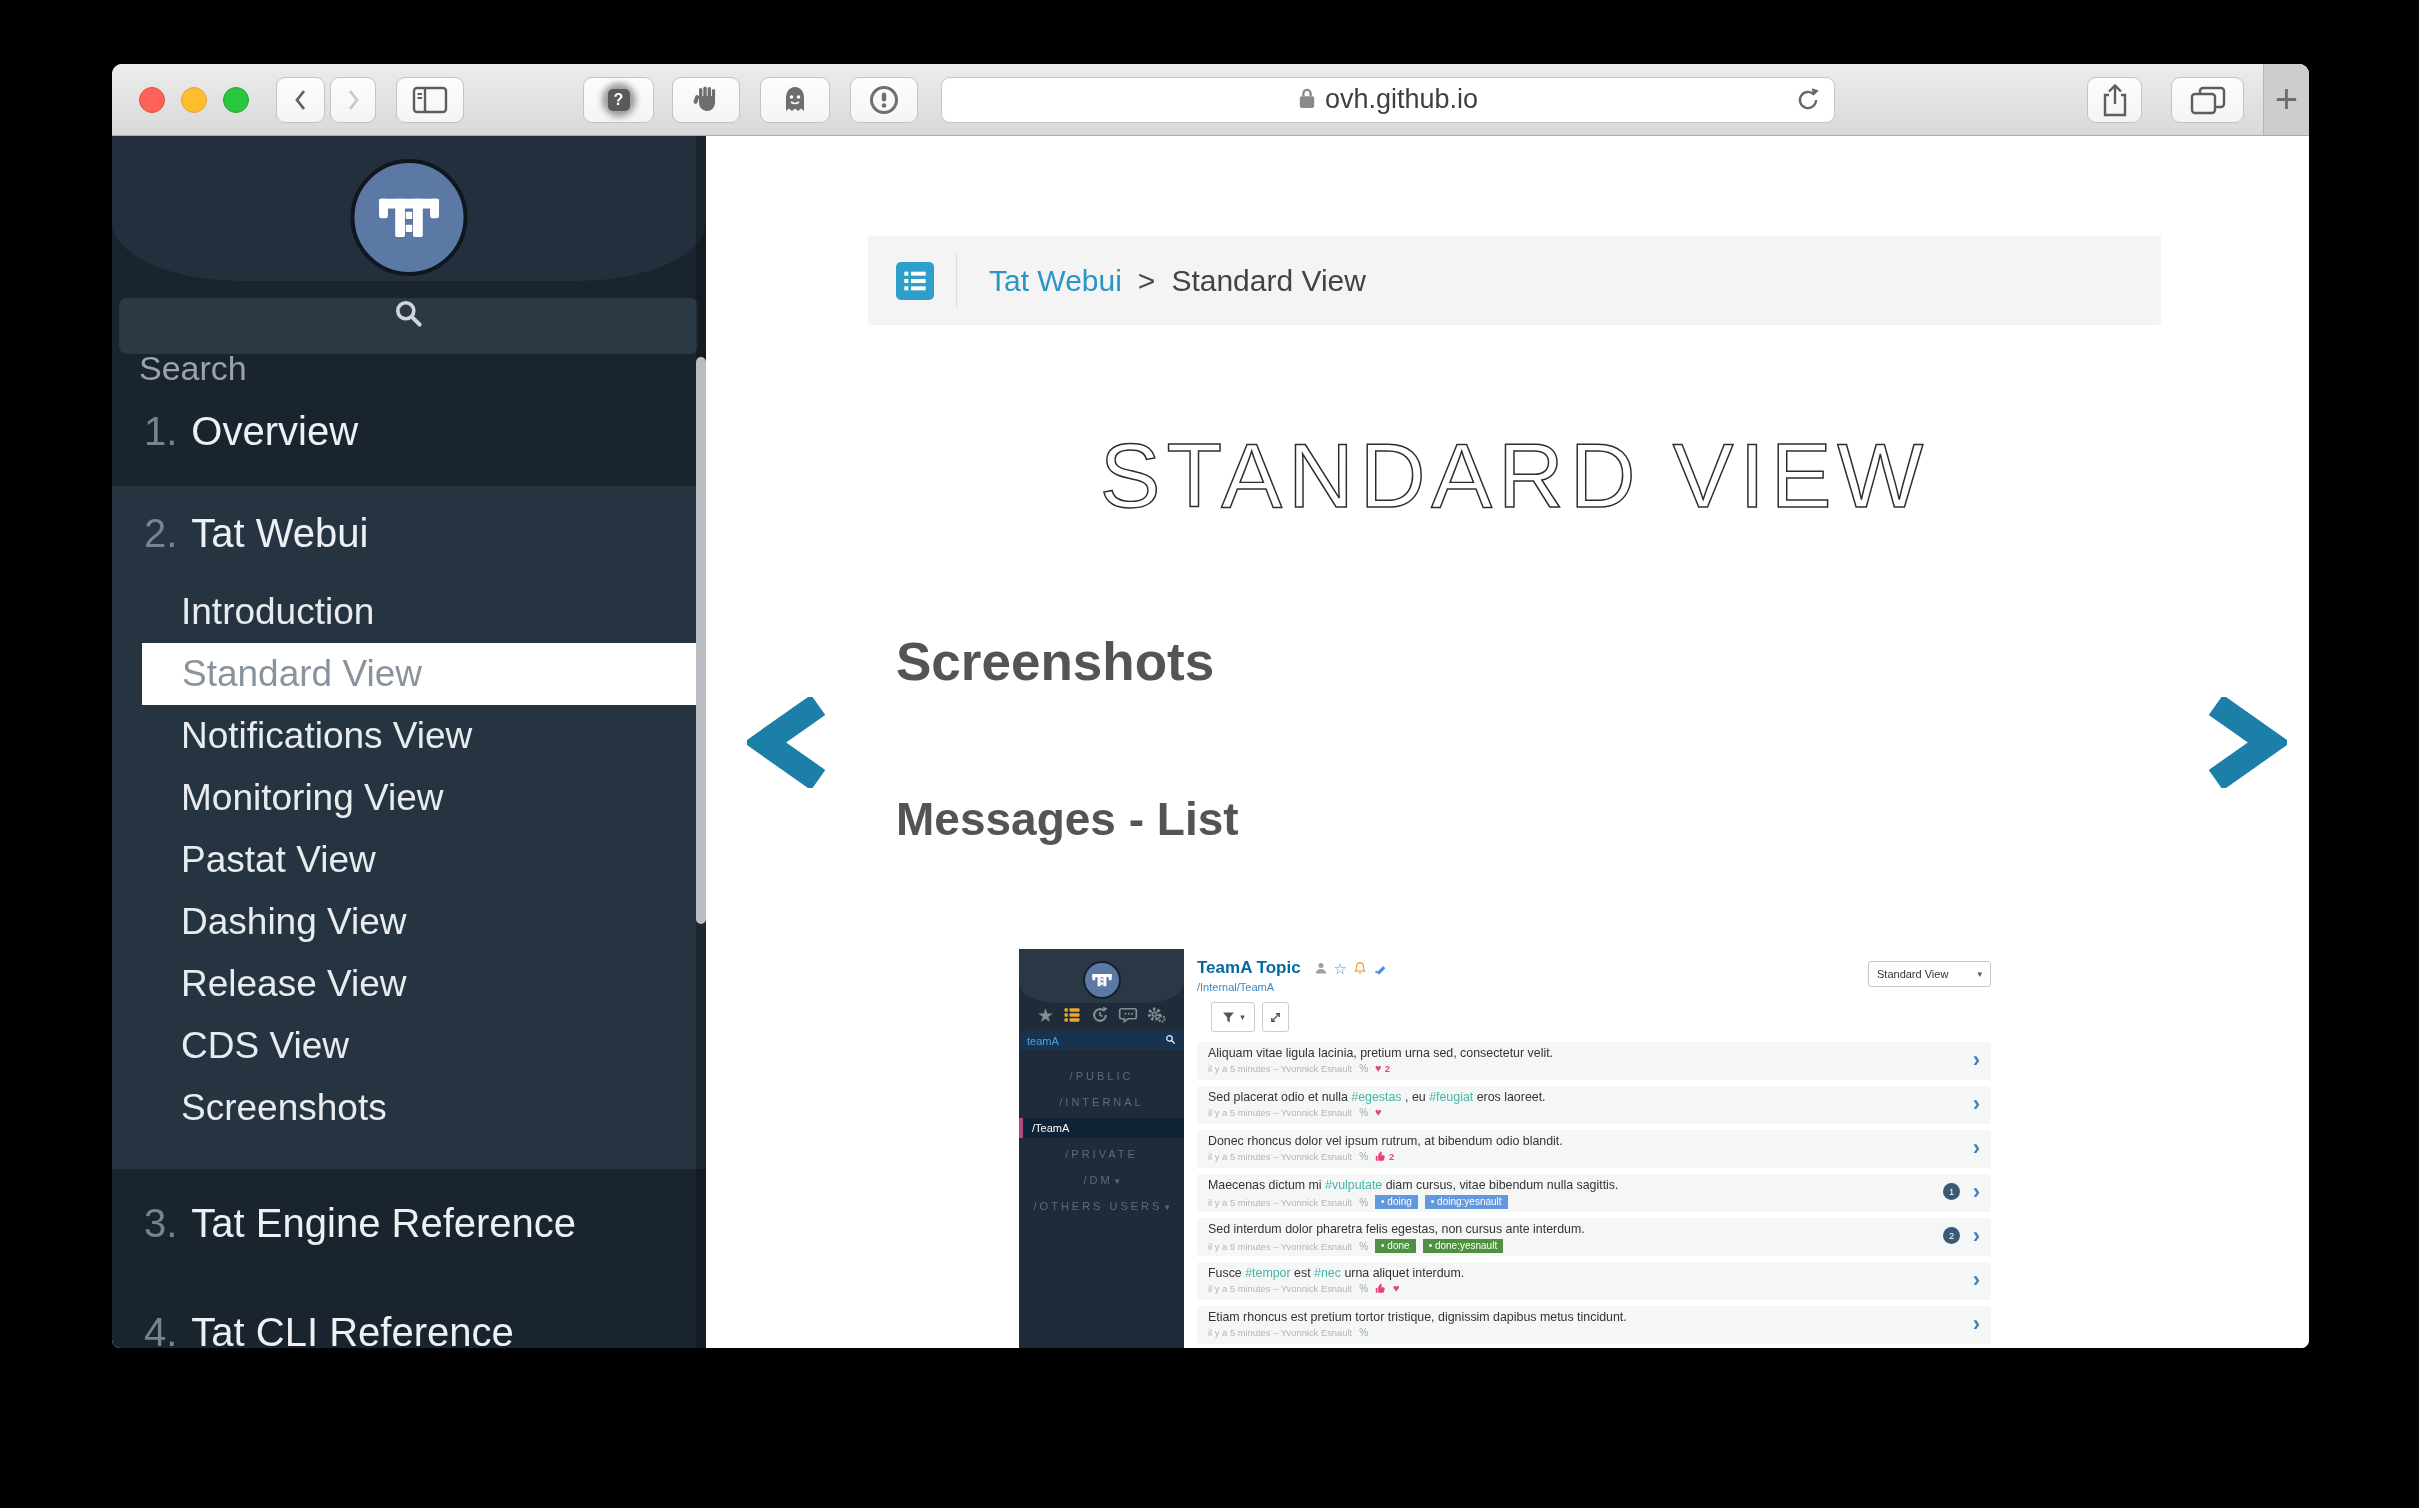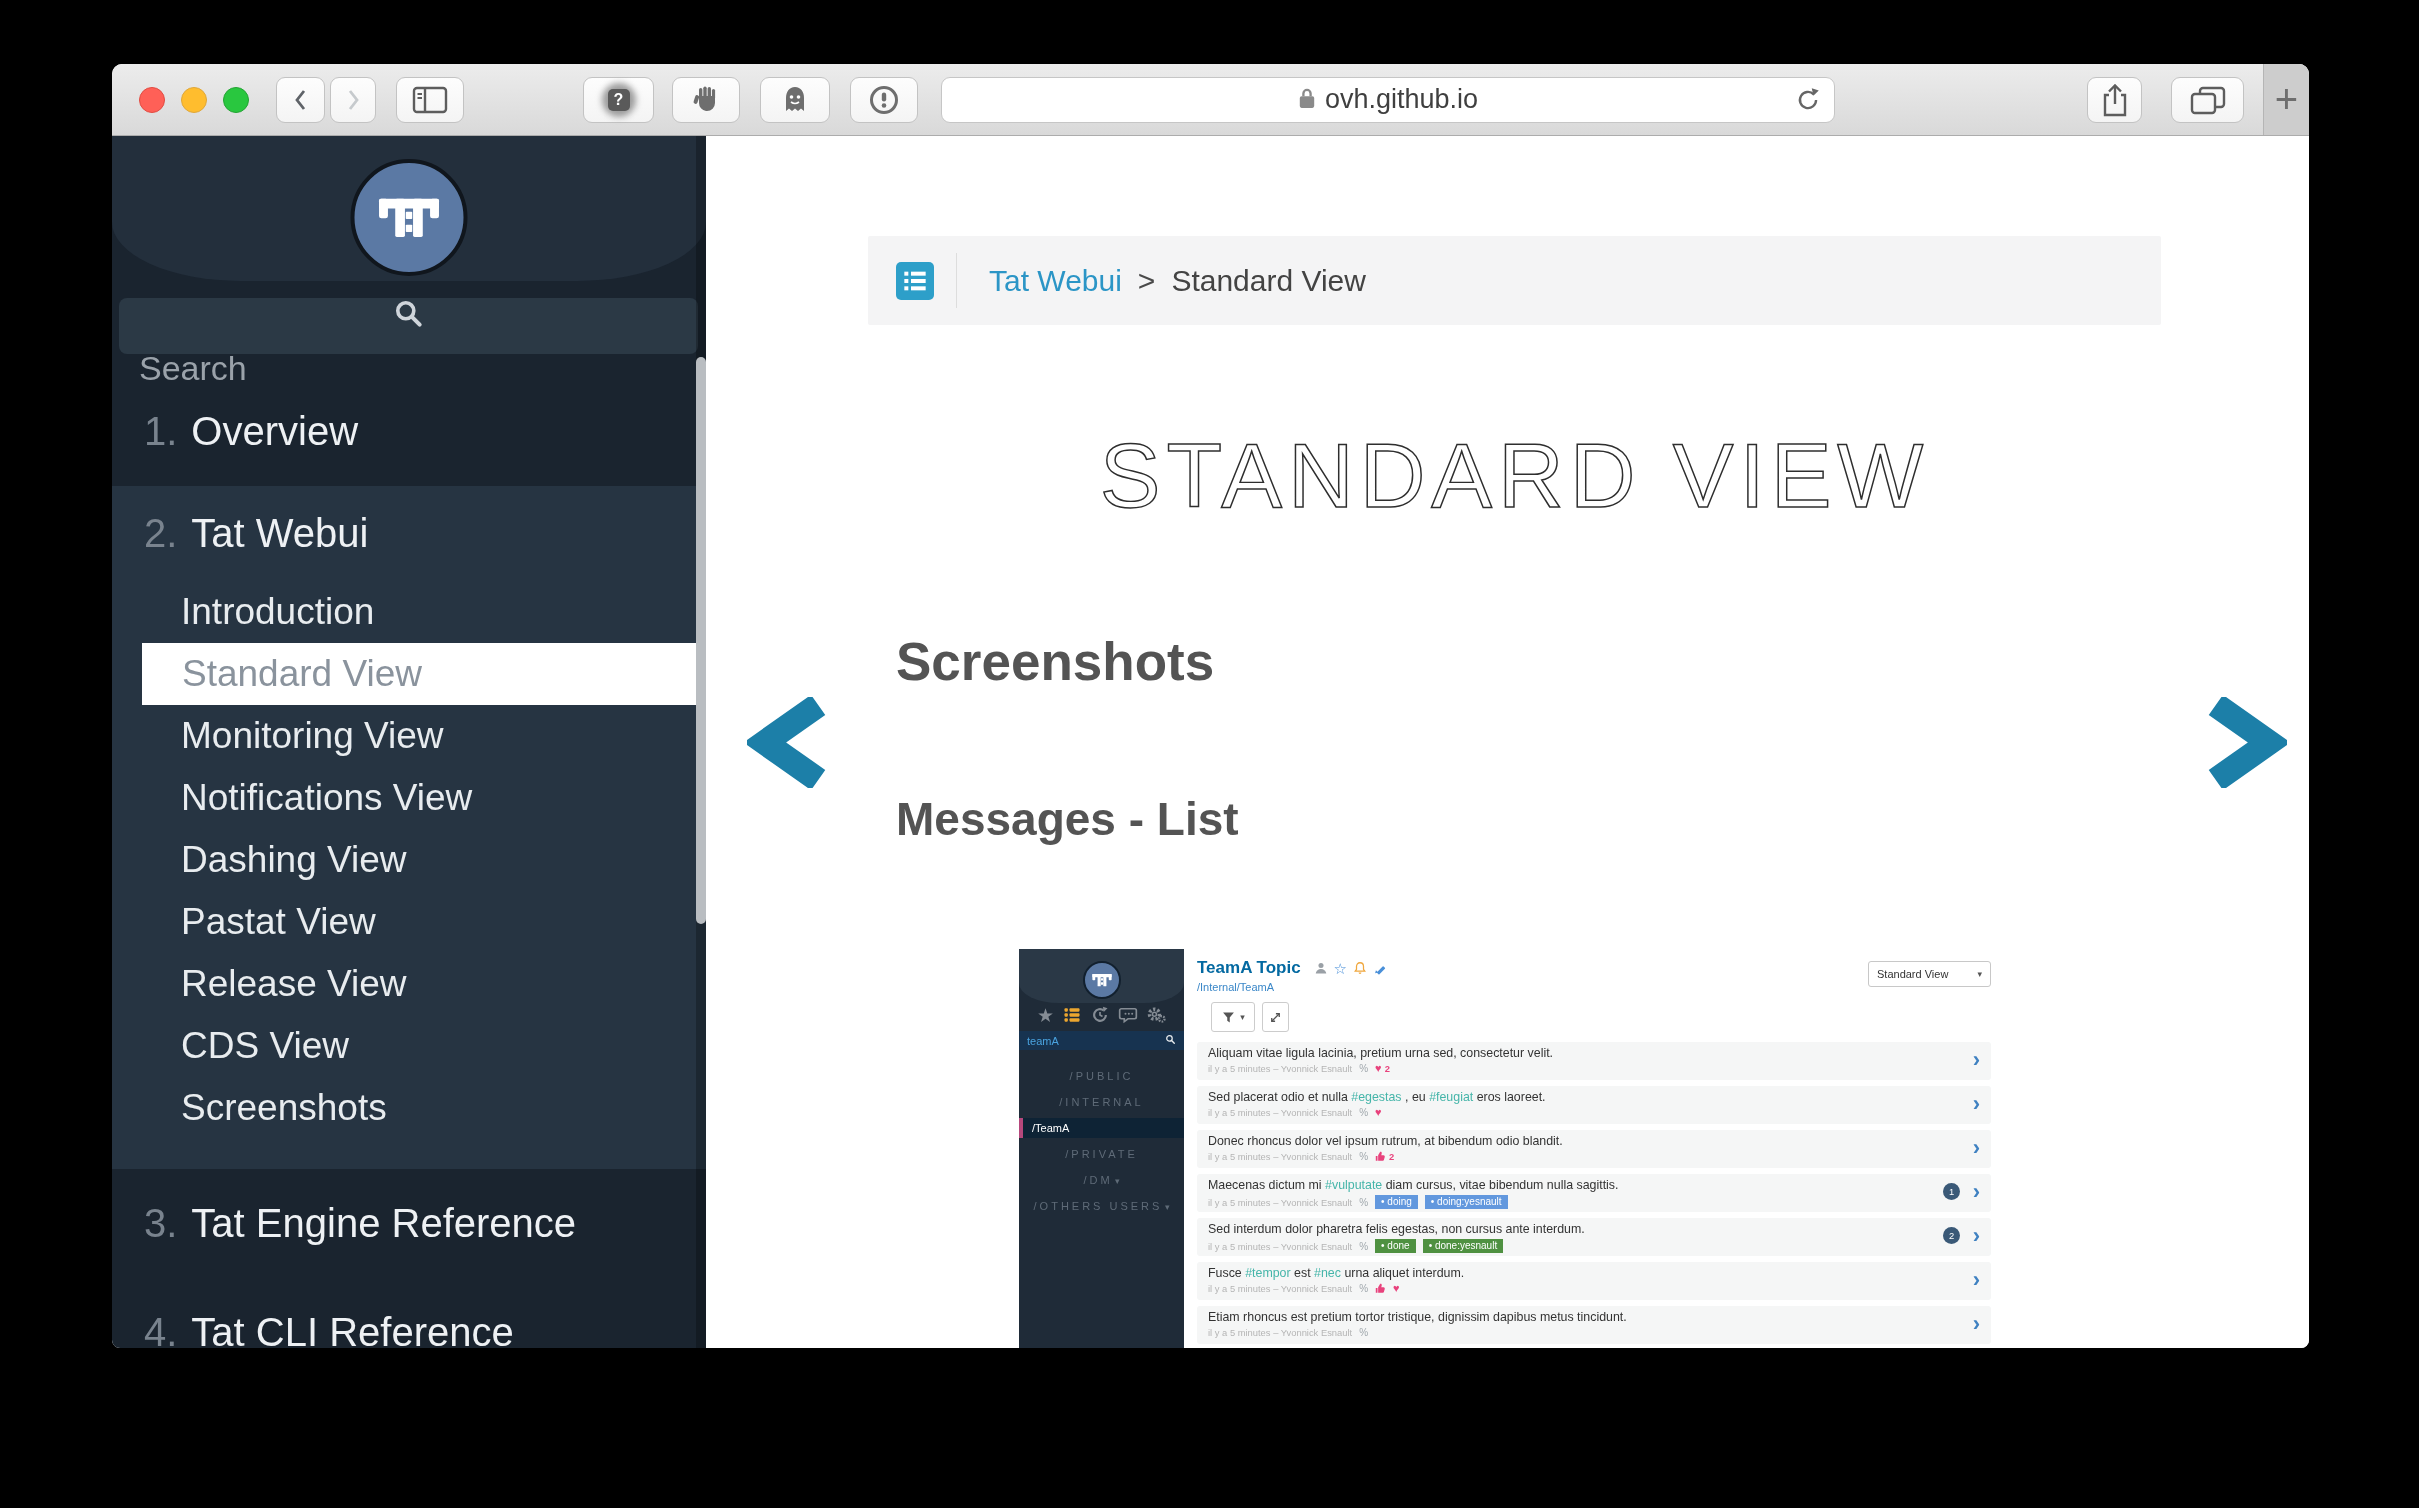--- a/index.html
+++ b/index.html
@@ -277,24 +277,24 @@
               <span class="nav-num">1.</span>
               <span class="">Overview</span>
             </div>
             <div class="nav-section">
               <div class="nav-top">
                 <span class="nav-num">2.</span>
                 <span class="">Tat Webui</span>
               </div>
               <div class="nav-sub">Introduction</div>
               <div class="nav-sub active">Standard View</div>
+              <div class="nav-sub">Notifications View</div>
               <div class="nav-sub">Monitoring View</div>
-              <div class="nav-sub">Notifications View</div>
+              <div class="nav-sub">Pastat View</div>
               <div class="nav-sub">Dashing View</div>
-              <div class="nav-sub">Pastat View</div>
               <div class="nav-sub">Release View</div>
               <div class="nav-sub">CDS View</div>
               <div class="nav-sub">Screenshots</div>
             </div>
             <div class="nav-top">
               <span class="nav-num">3.</span>
               <span class="">Tat Engine Reference</span>
             </div>
             <div class="nav-top">
               <span class="nav-num">4.</span>

